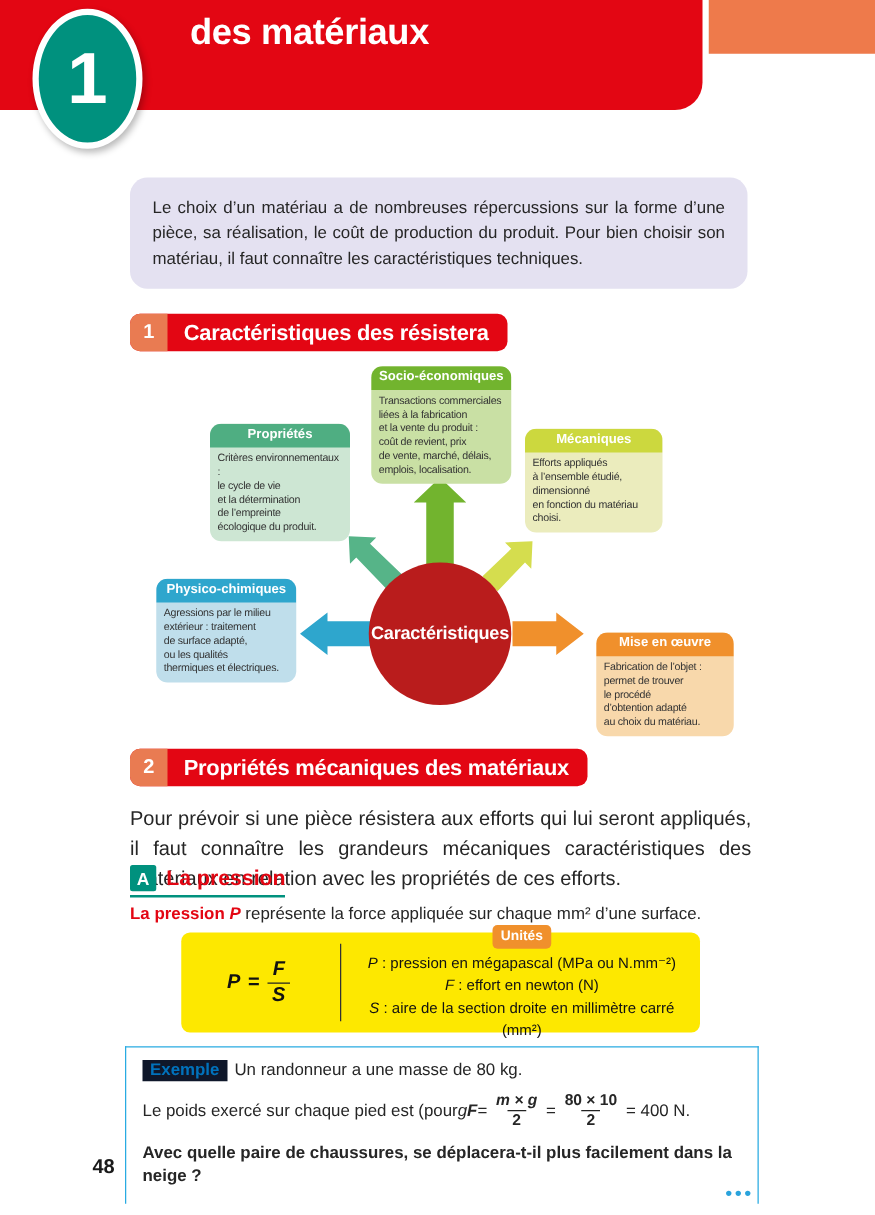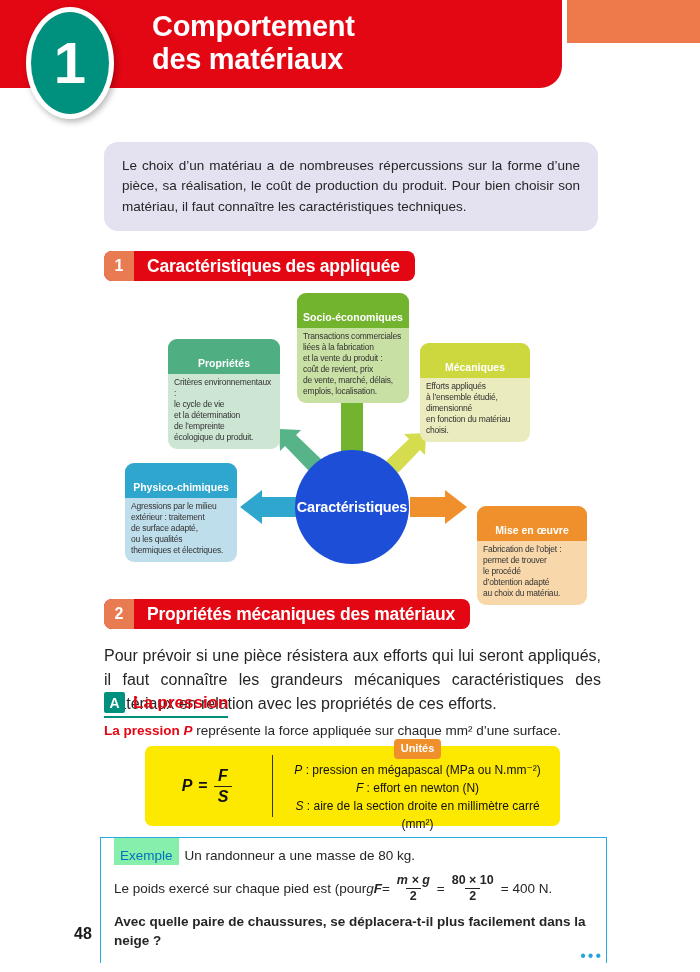--- a/index.html
+++ b/index.html
@@ -28,29 +28,29 @@
           align-items:center;justify-content:center;font-size:16px;margin-right:13px;}
   .sec-title{font-size:17.5px;letter-spacing:-.2px;}
   #sec1{left:104px;top:251px;} #sec2{left:104px;top:599px;}
 
   
   .diagram{position:absolute;left:0;top:290px;width:700px;height:296px;}
   .diagram svg{position:absolute;left:0;top:0;}
   .dnode{position:absolute;border-radius:9px;color:#333;font-size:8.5px;line-height:1.3;
          letter-spacing:-.2px;overflow:hidden;}
   .dnode-header{color:#fff;font-weight:bold;font-size:10.5px;text-align:center;
-         padding:18px 2px 3px;letter-spacing:0;}
+         padding:2px 2px 3px;letter-spacing:0;}
   .dnode-body{padding:3px 6px 6px;white-space:pre-line;}
   #node-eco{left:168px;top:49px;width:112px;}
   #node-socio{left:297px;top:3px;width:112px;}
   #node-meca{left:420px;top:53px;width:110px;}
   #node-phys{left:125px;top:173px;width:112px;}
   #node-mise{left:477px;top:172px;width:110px;}
   .center-circle{position:absolute;left:295px;top:160px;width:114px;height:114px;border-radius:50%;
-         background:#1d4ed8;display:flex;align-items:center;justify-content:center;}
+         background:#b91c1c;display:flex;align-items:center;justify-content:center;}
   .center-circle span{color:#fff;font-weight:bold;font-size:14.5px;letter-spacing:-.2px;white-space:nowrap;}
 
   
   .para{position:absolute;left:104px;top:644px;width:497px;font-size:16px;line-height:1.5;
         text-align:justify;}
 
   .subsec{position:absolute;left:104px;top:692px;display:inline-flex;align-items:center;
         border-bottom:2.5px solid #00917e;padding-bottom:3px;}
   .subsec-letter{width:21px;height:21px;background:#00917e;color:#fff;font-weight:bold;font-size:14px;
         display:flex;align-items:center;justify-content:center;border-radius:2px;margin-right:8px;}
@@ -72,50 +72,49 @@
   .unit-line .uvar{font-style:italic;}
   .frac{display:inline-flex;flex-direction:column;align-items:center;vertical-align:middle;margin:0 3px;}
   .frac .den{border-top:1.4px solid #222;}
   .frac span{padding:0 4px;line-height:1.25;}
   .formula-left .frac{margin-left:6px;}
   .formula-left .eq{font-style:normal;margin-left:6px;}
 
   
   .example-box{position:absolute;left:100px;top:837px;width:479px;border:1.5px solid #29abe2;
         border-bottom:none;padding:8px 13px 12px;font-size:13.5px;line-height:1.45;}
-  .example-label{background:#86efac;color:#0072bc;font-weight:normal;padding:10px 6px 2px;margin-right:6px;}
+  .example-label{background:#0f172a;color:#0072bc;font-weight:bold;padding:0 6px 2px;margin-right:6px;}
   .ex-line2{margin-top:7px;display:flex;align-items:center;flex-wrap:nowrap;}
   .ex-line2 .frac{font-size:12.5px;font-weight:bold;}
   .ex-line3{margin-top:7px;font-weight:bold;}
   .ivar{font-style:italic;}
   .ivar-b{font-style:italic;font-weight:bold;}
   .dots{position:absolute;right:3px;bottom:-4px;color:#2aa3dc;font-size:16px;letter-spacing:2px;}
 
   .page-number{position:absolute;left:74px;top:925px;font-size:16px;font-weight:bold;color:#1a1a1a;}
 </style>
 </head>
 <body>
 
 <div class="page">
 
   <div class="banner"></div>
   <div class="orange-tab"></div>
   <div class="chapter-circle">
     <span>1</span>
   </div>
   <div class="chapter-title">
-    <div>Comportement</div>
     <div>des matériaux</div>
   </div>
 
   <div class="intro-box">Le choix d’un matériau a de nombreuses répercussions sur la forme d’une pièce, sa réalisation, le coût de production du produit. Pour bien choisir son matériau, il faut connaître les caractéristiques techniques.</div>
 
   <div class="sec-header" id="sec1">
     <span class="sec-num">1</span>
-    <span class="sec-title">Caractéristiques des appliquée</span>
+    <span class="sec-title">Caractéristiques des résistera</span>
   </div>
 
   <div class="diagram">
     <svg width="700" height="296" viewBox="0 0 700 296">
       <polygon points="322,170 296,145 301,140 279,139 280,161 285,156 310,182" fill="#56b488"></polygon>
       <polygon points="341,163 341,112 331,112 352,92 373,112 363,112 363,163" fill="#72b42e"></polygon>
       <polygon points="386,171 409,149 404,144 426,143 425,165 420,160 398,183" fill="#d5dd4e"></polygon>
       <polygon points="297,207 262,207 262,200 240,217 262,234 262,227 297,227" fill="#2ea6cd"></polygon>
       <polygon points="410,207 445,207 445,200 467,217 445,234 445,227 410,227" fill="#f0902c"></polygon>
     </svg>

